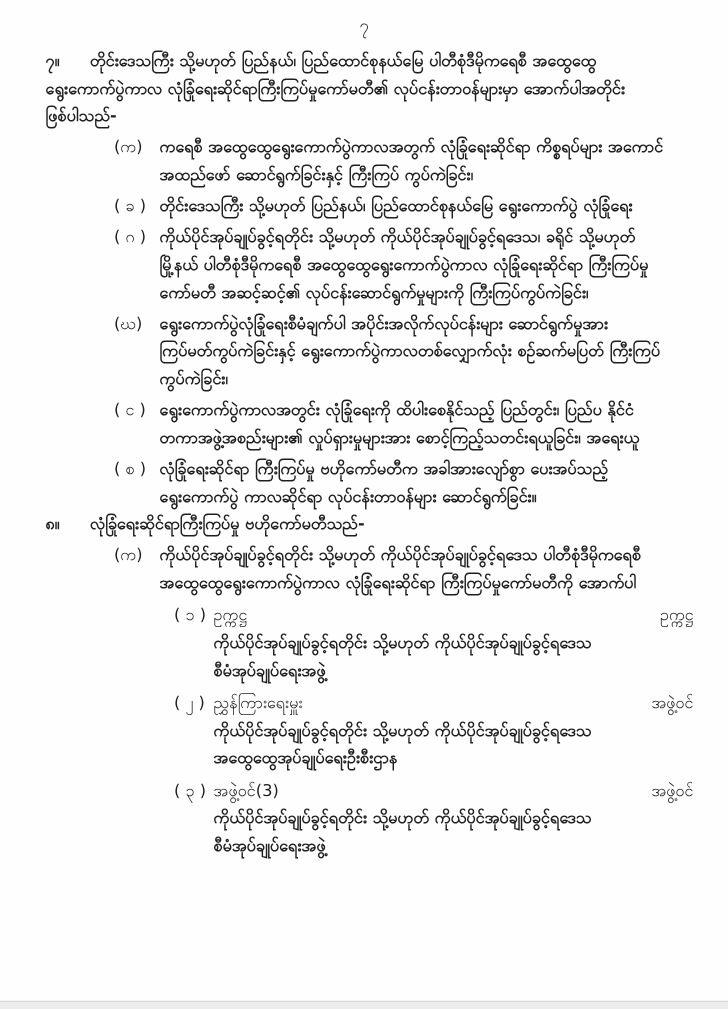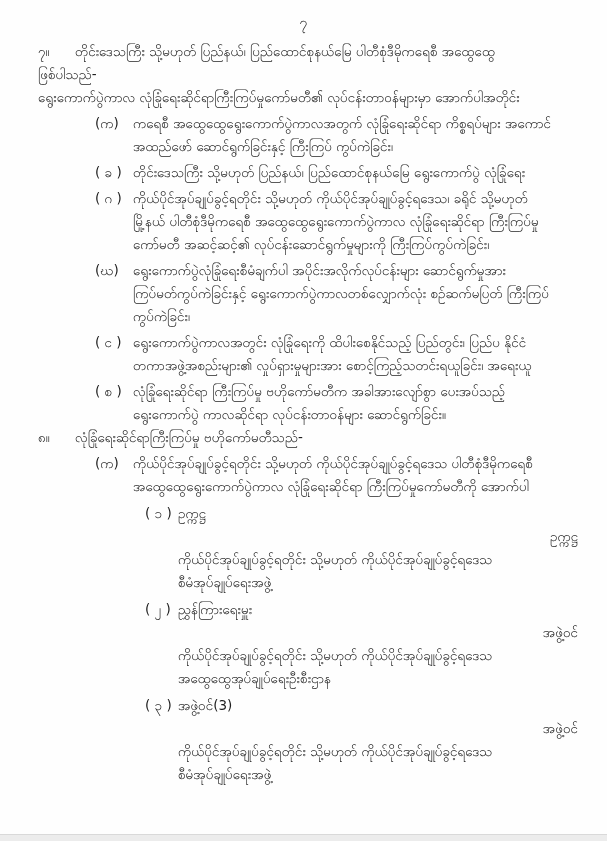--- a/index.html
+++ b/index.html
@@ -8,48 +8,48 @@
     font-family:"DejaVu Sans", sans-serif;
   }
   .page{
     position:relative;width:607px;height:841px;background:#fefefe;
     color:#1e1e1e;font-size:13.5px;box-sizing:border-box;overflow:hidden;
   }
   .page-number{
     text-align:center;padding-top:12px;height:28px;font-size:14px;line-height:20px;
   }
   .content{margin:0 29px 0 38px;}
-  .line{line-height:23px;white-space:nowrap;overflow:hidden;}
+  .line{line-height:23px;white-space:nowrap;overflow:hidden;font-weight:bold;}
   .sec-head .sec-num{display:inline-block;width:37px;vertical-align:top;}
   .item{position:relative;padding-left:95px;margin-top:3px;}
   .item .item-label{position:absolute;left:57px;top:0;line-height:23px;}
   .subitem{position:relative;padding-left:140px;margin-top:4px;}
   .subitem .sub-label{position:absolute;left:107px;top:0;line-height:23px;}
-  .title-row{display:flex;justify-content:space-between;line-height:23px;flex-direction:column;}
+  .title-row{display:flex;justify-content:space-between;line-height:23px;}
   .title-row .role{text-align:right;}
   .page-edge{
     position:absolute;left:0;bottom:0;width:607px;height:6px;
     background:#ececec;border-top:1px solid #d9d9d9;
   }
 </style>
 </head>
 <body>
 
 <div class="page">
 
   <div class="page-number">၇</div>
 
   <div class="content">
 
     <section>
       <div class="line sec-head">
         <span class="sec-num">၇။</span><span>တိုင်းဒေသကြီး သို့မဟုတ် ပြည်နယ်၊ ပြည်ထောင်စုနယ်မြေ ပါတီစုံဒီမိုကရေစီ အထွေထွေ</span>
       </div>
+      <div class="line">ရွေးကောက်ပွဲကာလ လုံခြုံရေးဆိုင်ရာကြီးကြပ်မှုကော်မတီ၏ လုပ်ငန်းတာဝန်များမှာ အောက်ပါအတိုင်း</div>
       <div class="line">ဖြစ်ပါသည်-</div>
-      <div class="line">ရွေးကောက်ပွဲကာလ လုံခြုံရေးဆိုင်ရာကြီးကြပ်မှုကော်မတီ၏ လုပ်ငန်းတာဝန်များမှာ အောက်ပါအတိုင်း</div>
 
       <div class="item">
         <span class="item-label">(က)</span>
         <div class="line">ကရေစီ အထွေထွေရွေးကောက်ပွဲကာလအတွက် လုံခြုံရေးဆိုင်ရာ ကိစ္စရပ်များ အကောင်</div>
         <div class="line">အထည်ဖော် ဆောင်ရွက်ခြင်းနှင့် ကြီးကြပ် ကွပ်ကဲခြင်း၊</div>
       </div>
 
       <div class="item">
         <span class="item-label">( ခ )</span>
         <div class="line">တိုင်းဒေသကြီး သို့မဟုတ် ပြည်နယ်၊ ပြည်ထောင်စုနယ်မြေ ရွေးကောက်ပွဲ လုံခြုံရေး</div>

